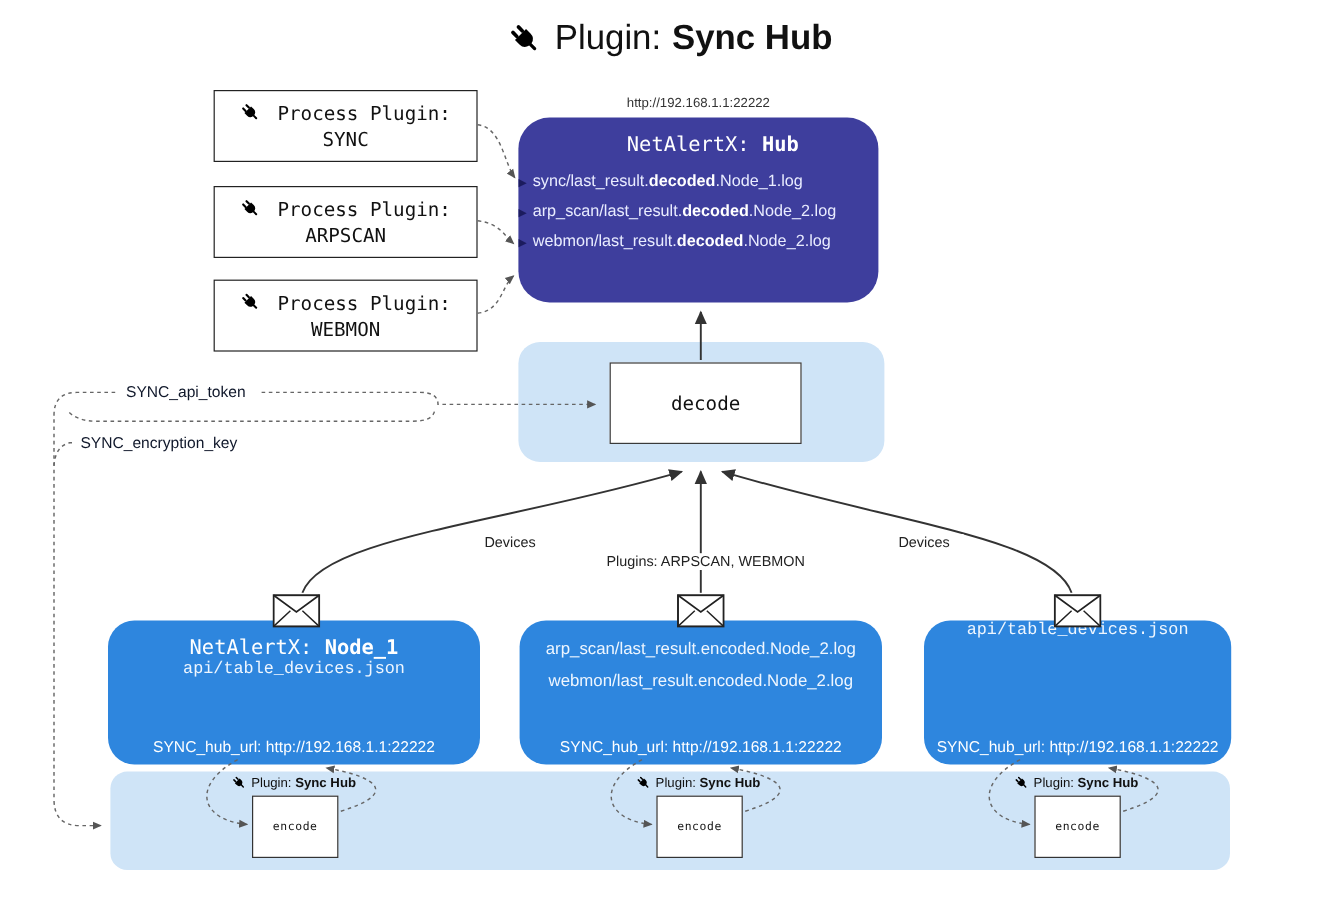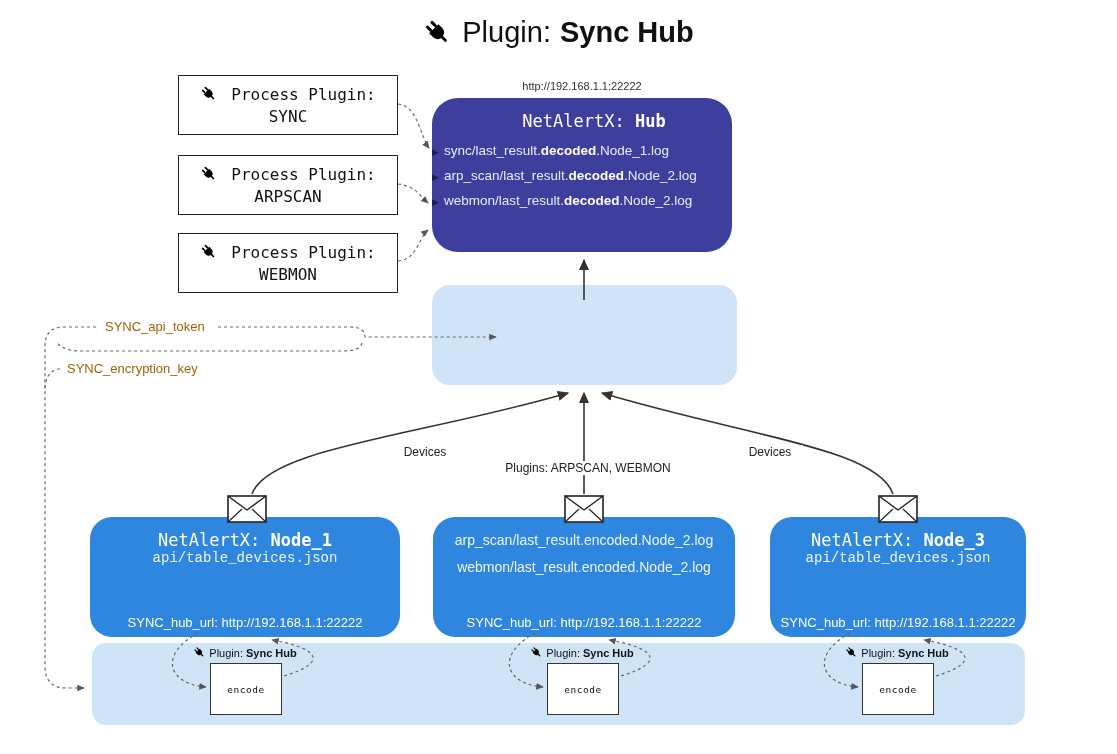--- a/index.html
+++ b/index.html
@@ -36,21 +36,21 @@
   .hub .entry b{color:#fff;font-weight:bold;}
 
   
   .dpanel{position:absolute;left:432px;top:285px;width:305px;height:100px;border-radius:18px;
           background:#cfe4f7;z-index:1;}
   .dbox{position:absolute;left:508px;top:302px;width:158px;height:66px;background:#fff;
         border:1.6px solid #3a3a3a;display:flex;align-items:center;justify-content:center;
         font-family:"DejaVu Sans Mono",monospace;font-size:16px;z-index:2;}
 
   
-  .tok{position:absolute;font-size:13px;color:#a16207;background:#fff;padding:0 5px;z-index:6;white-space:nowrap;}
+  .tok{position:absolute;font-size:13px;color:#0f172a;background:#fff;padding:0 5px;z-index:6;white-space:nowrap;}
 
   
   .elab{position:absolute;font-size:12px;color:#222;background:#fff;padding:0 4px;z-index:6;text-align:center;}
 
   
   .node{position:absolute;top:517px;height:120px;border-radius:22px;background:#2e86de;
         color:#fff;text-align:center;z-index:2;}
   .node .ntitle{margin-top:13px;font-size:17px;font-family:"DejaVu Sans Mono",monospace;}
   .node .nline{font-size:14px;color:#eef6ff;}
   .node .single{font-family:Liberation Mono, monospace;}
@@ -160,20 +160,21 @@
       <span>NetAlertX: </span><b>Hub</b>
     </div>
     <div class="entries">
       <div class="entry"><span class="tri">▶</span><span>sync/last_result.</span><b>decoded</b><span>.Node_1.log</span></div>
       <div class="entry"><span class="tri">▶</span><span>arp_scan/last_result.</span><b>decoded</b><span>.Node_2.log</span></div>
       <div class="entry"><span class="tri">▶</span><span>webmon/last_result.</span><b>decoded</b><span>.Node_2.log</span></div>
     </div>
   </div>
 
   <div class="dpanel"></div>
+  <div class="dbox">decode</div>
 
   <div class="tok" style="left:100px;top:319px">SYNC_api_token</div>
   <div class="tok" style="left:62px;top:361px">SYNC_encryption_key</div>
 
   <div class="elab" style="left:392px;top:445px;width:58px">Devices</div>
   <div class="elab" style="left:489px;top:461px;width:190px">Plugins: ARPSCAN, WEBMON</div>
   <div class="elab" style="left:737px;top:445px;width:58px">Devices</div>
 
   <div class="node" style="left:90px;width:310px">
     <div class="ntitle"><span>NetAlertX: </span><b>Node_1</b></div>
@@ -181,21 +182,20 @@
     <div class="nurl">SYNC_hub_url: http://192.168.1.1:22222</div>
   </div>
   <div class="node" style="left:433px;width:302px">
     <div class="multi">
       <div class="nline">arp_scan/last_result.encoded.Node_2.log</div>
       <div class="nline">webmon/last_result.encoded.Node_2.log</div>
     </div>
     <div class="nurl">SYNC_hub_url: http://192.168.1.1:22222</div>
   </div>
   <div class="node" style="left:770px;width:256px">
-    <div class="ntitle"><span>NetAlertX: </span><b>Node_3</b></div>
     <div class="nline single">api/table_devices.json</div>
     <div class="nurl">SYNC_hub_url: http://192.168.1.1:22222</div>
   </div>
 
   <div class="env" style="left:227px">
     <svg width="40" height="30">
         <rect x="1" y="2" width="38" height="26" fill="#fff" stroke="#222" stroke-width="1.6"></rect>
         <path d="M1,2 L20,16 L39,2" fill="none" stroke="#222" stroke-width="1.4"></path>
         <path d="M1,28 L15,15 M39,28 L25,15" fill="none" stroke="#222" stroke-width="1.2"></path>
       </svg>

